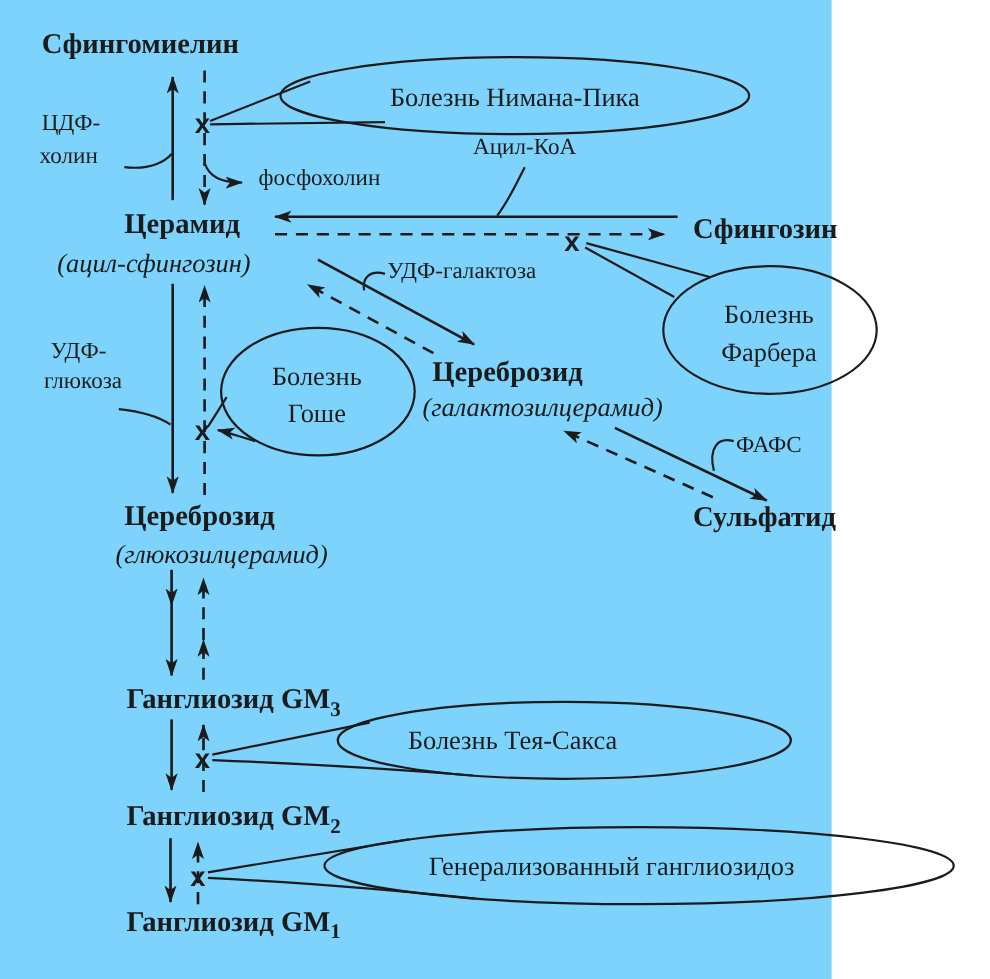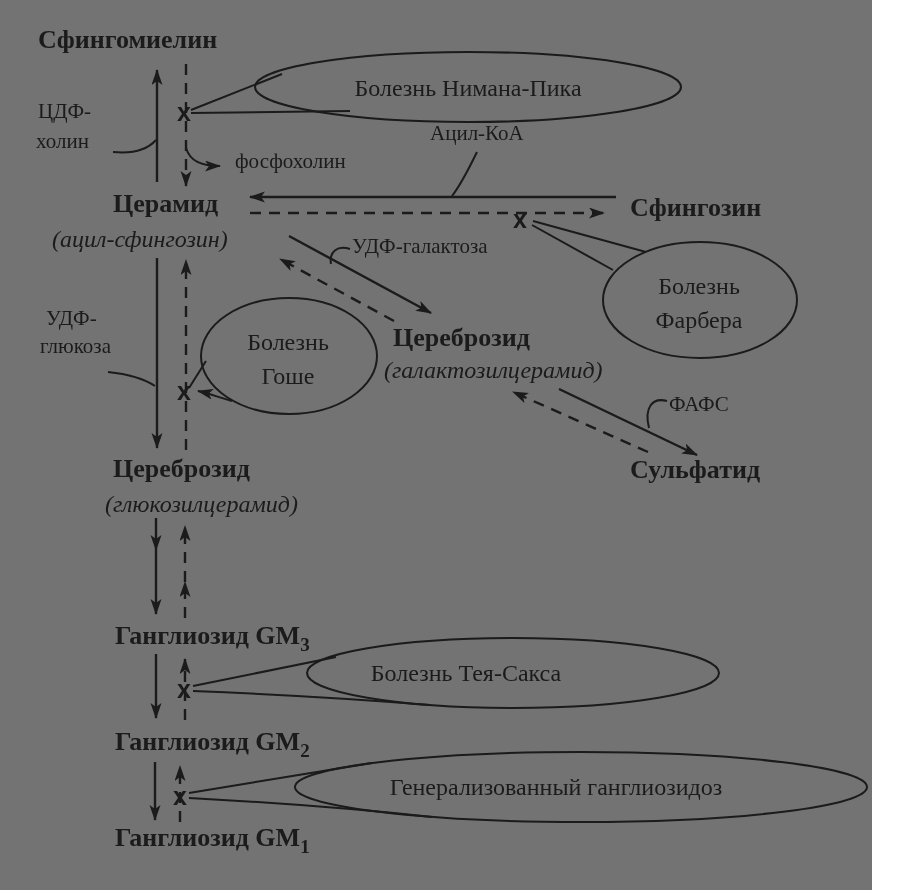--- a/index.html
+++ b/index.html
@@ -1,16 +1,16 @@
 <!DOCTYPE html>
 <html><head>
 <meta charset="utf-8">
 <style>
   html,body{margin:0;padding:0;background:#ffffff;}
-  .stage{width:872px;height:890px;background:#737373;position:relative;font-family:"Liberation Serif","DejaVu Serif",serif;}
+  .stage{width:756px;height:890px;background:#7dd3fc;position:relative;font-family:"Liberation Serif","DejaVu Serif",serif;}
   svg{display:block;}
   .node{font-family:"Liberation Serif","DejaVu Serif",serif;font-size:26px;font-weight:bold;fill:#1b1b1b;}
   .alt{font-family:"Liberation Serif","DejaVu Serif",serif;font-size:24px;font-style:italic;fill:#1b1b1b;}
   .lbl{font-family:"Liberation Serif","DejaVu Serif",serif;font-size:21px;fill:#1b1b1b;}
   .disease{font-family:"Liberation Serif","DejaVu Serif",serif;font-size:24px;fill:#1b1b1b;}
   .mark{font-family:"Liberation Sans","DejaVu Sans",sans-serif;font-size:25px;font-weight:bold;fill:#1b1b1b;text-anchor:middle;}
   .ln{stroke:#1b1b1b;stroke-width:2.4;fill:none;}
   .thin{stroke:#1b1b1b;stroke-width:2;fill:none;}
   .dash{stroke-dasharray:11 8;}
   .bubble{fill:none;stroke:#1b1b1b;stroke-width:2;}

